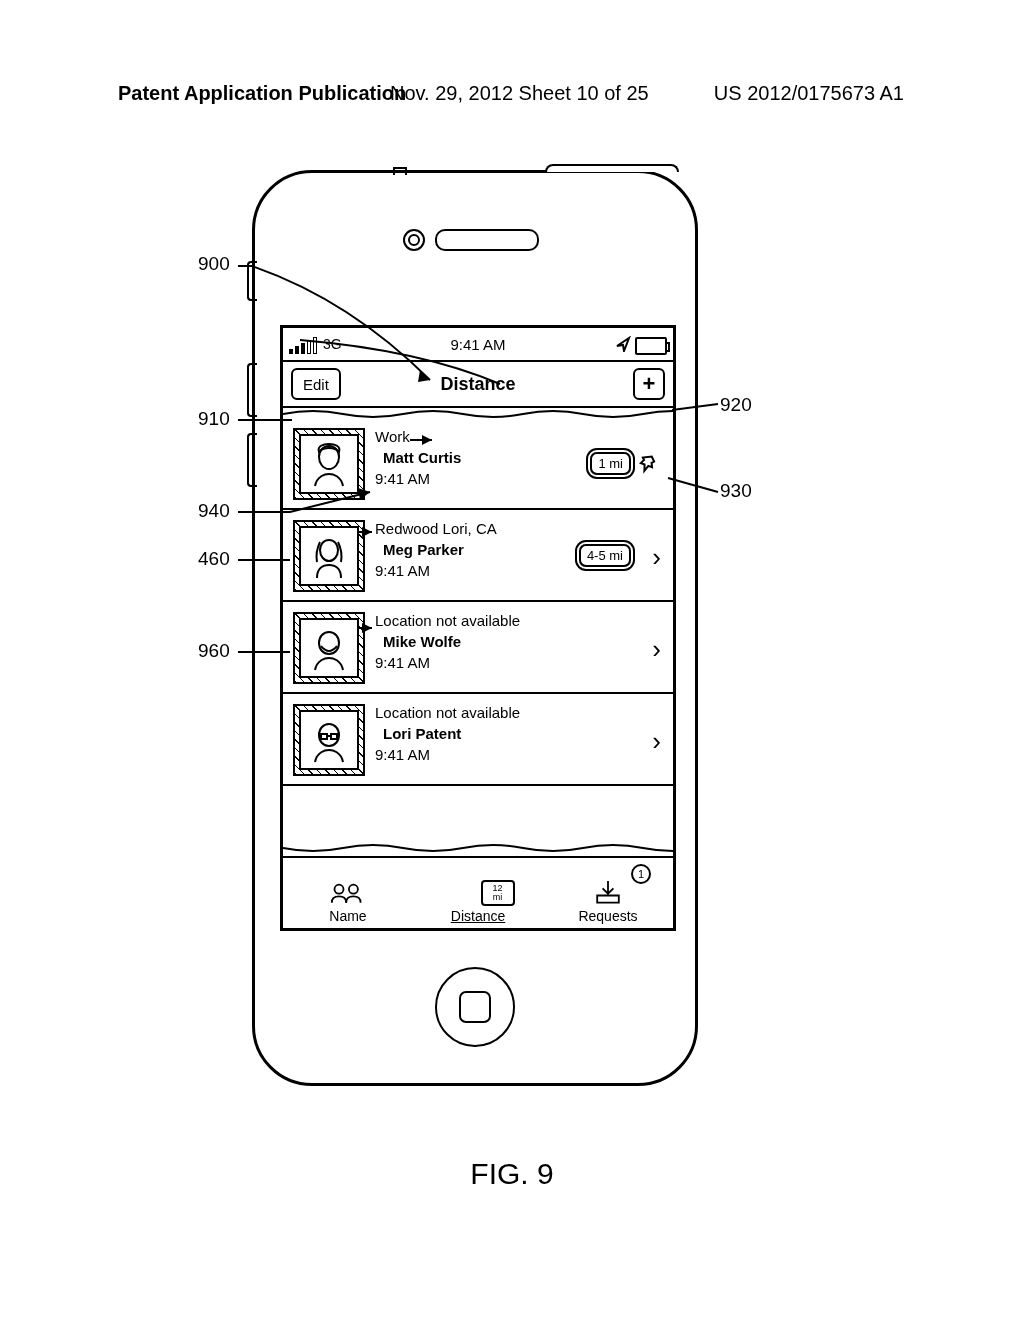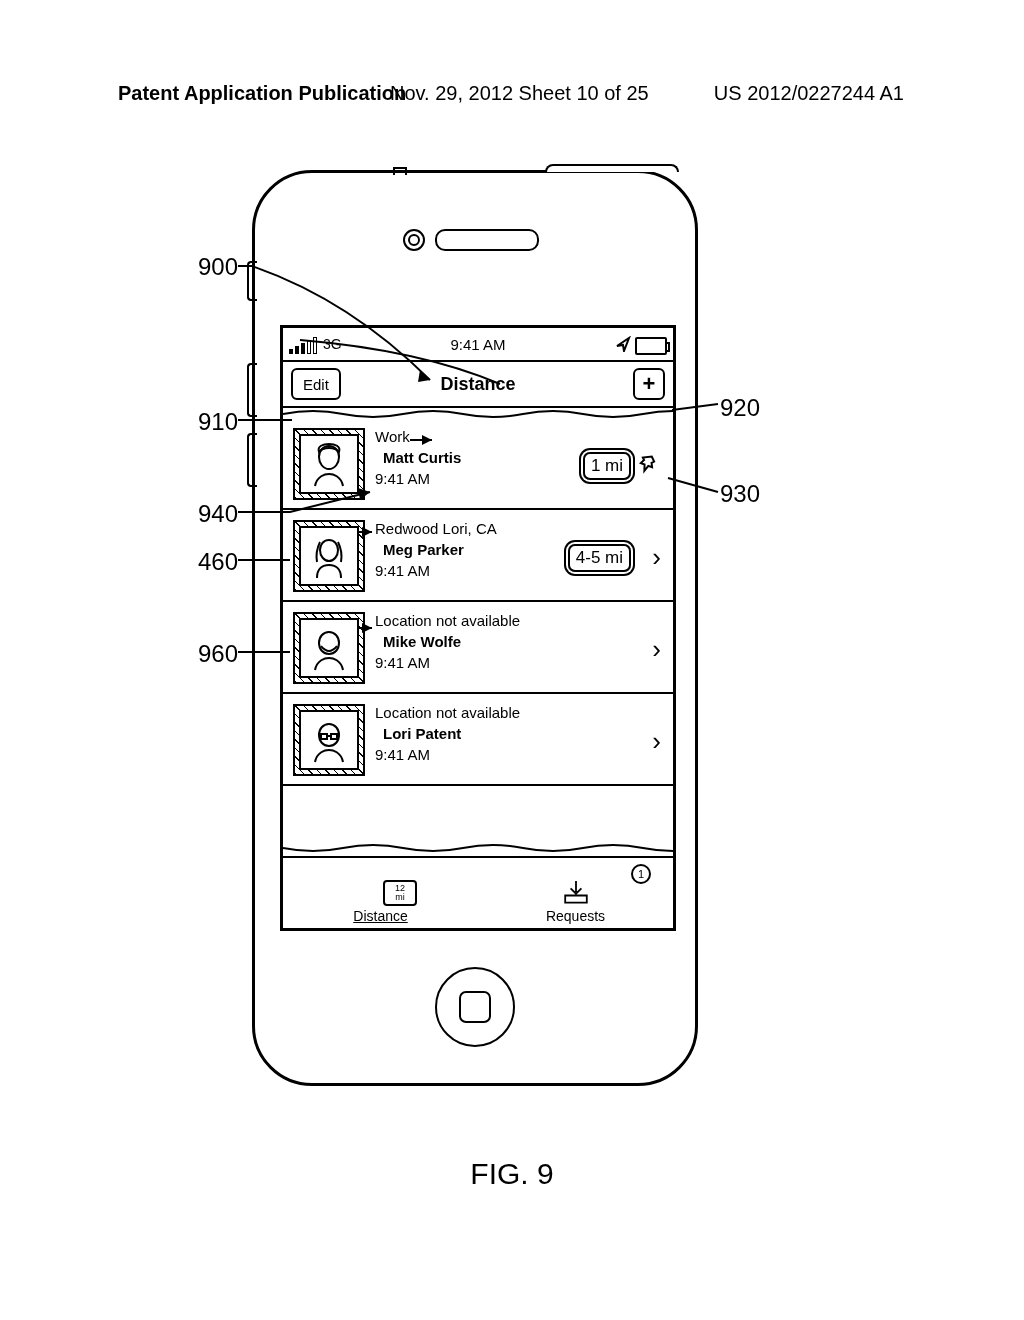--- a/index.html
+++ b/index.html
@@ -137,21 +137,21 @@
   .avatar-wrap .inner { background:#fff; z-index:1;}
   .avatar-wrap svg { width:48px; height:48px; }
 
   .row-text {
     position:absolute; left:92px; top:8px; font-size:15px; line-height:1.4;
   }
   .row-text .loc { }
   .row-text .name { font-weight:bold;margin-left:8px; }
   .row-text .time { }
   .dist-pill {
-    position:absolute; right:42px; top:34px; border:2px solid #000; border-radius:7px; padding:2px 6px; font-size:17px;
+    position:absolute; right:42px; top:34px; border:2px solid #000; border-radius:7px; padding:2px 6px; font-size:13px;
     box-shadow: 0 0 0 2px #fff, 0 0 0 4px #000;
   }
   .chevron {
     position:absolute; right:12px; top:34px; font-size:26px; line-height:1;
   }
   .pin-icon {
     position:absolute; right:14px; top:36px;
   }
   .tabbar {
     position:absolute; left:0; right:0; bottom:0; height:70px; border-top:2px solid #000;
@@ -173,32 +173,32 @@
   .home-btn {
     position:absolute; bottom:36px; left:50%; transform:translateX(-50%);
     width:76px; height:76px; border:2px solid #000; border-radius:50%;
     display:flex; align-items:center; justify-content:center;
   }
   .home-btn::after {
     content:""; width:28px; height:28px; border:2px solid #000; border-radius:7px;
   }
 
   
-  .ref { position:absolute; font-size:24px; }
+  .ref { position:absolute; font-size:19px; }
   .lead { stroke:#000; stroke-width:2; fill:none; }
   svg.overlay { position:absolute; left:0; top:0; pointer-events:none; }
 
 </style>
 </head>
 <body>
 
 <div class="page-header">
   <span class="hl">Patent Application Publication</span>
   <span class="hc">Nov. 29, 2012  Sheet 10 of 25</span>
-  <span class="hr">US 2012/0227244 A1</span>
+  <span class="hr">US 2012/0175673 A1</span>
 </div>
 
 <div class="phone">
   <div class="side-btn-left-top"></div>
   <div class="side-btn-left-mid"></div>
   <div class="side-btn-left-bot"></div>
   <div class="notch-tab"></div>
   <div class="notch-tab2"></div>
   <div class="camera"></div>
   <div class="speaker"></div>
@@ -317,20 +317,27 @@
 
     </div>
 
     <div style="position:absolute; left:0; right:0; bottom:70px;">
       <svg width="390" height="12">
           <path class="lead" d="M0 6 Q 30 12 60 6 T 120 6 T 180 6 T 240 6 T 300 6 T 360 6 T 420 6"></path>
         </svg>
     </div>
 
     <div class="tabbar">
+      <div class="tab">
+        <svg viewBox="0 0 40 30">
+            <path class="lead" d="M10 8a5 5 0 1 1 0 10 5 5 0 0 1 0-10zM2 28c0-6 5-7 8-7s8 1 8 7"></path>
+            <path class="lead" d="M26 8a5 5 0 1 1 0 10 5 5 0 0 1 0-10zM18 28c0-6 5-7 8-7s8 1 8 7"></path>
+          </svg>
+        <span class="tlabel">Name</span>
+      </div>
       <div class="tab selected">
         <div class="ticonbox" style="width:26px; text-align:center; font-size:9px; line-height:1;margin-left:39px;">
           <div>12</div>
           <div>mi</div>
         </div>
         <span class="tlabel">Distance</span>
       </div>
       <div class="tab">
         <svg viewBox="0 0 40 30">
             <path class="lead" d="M8 20h24v8H8zM20 4v12M14 12l6 6 6-6"></path>

